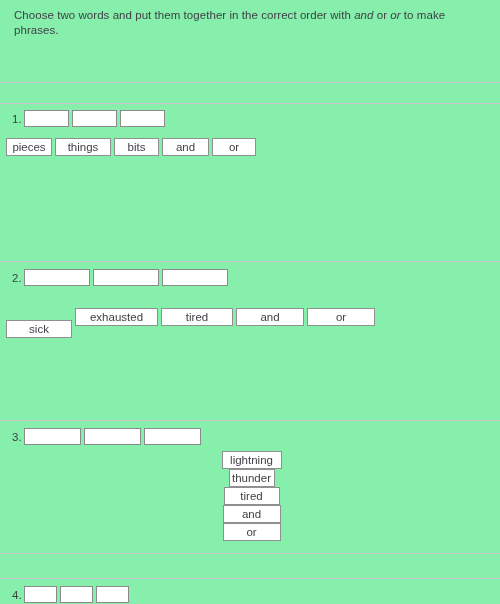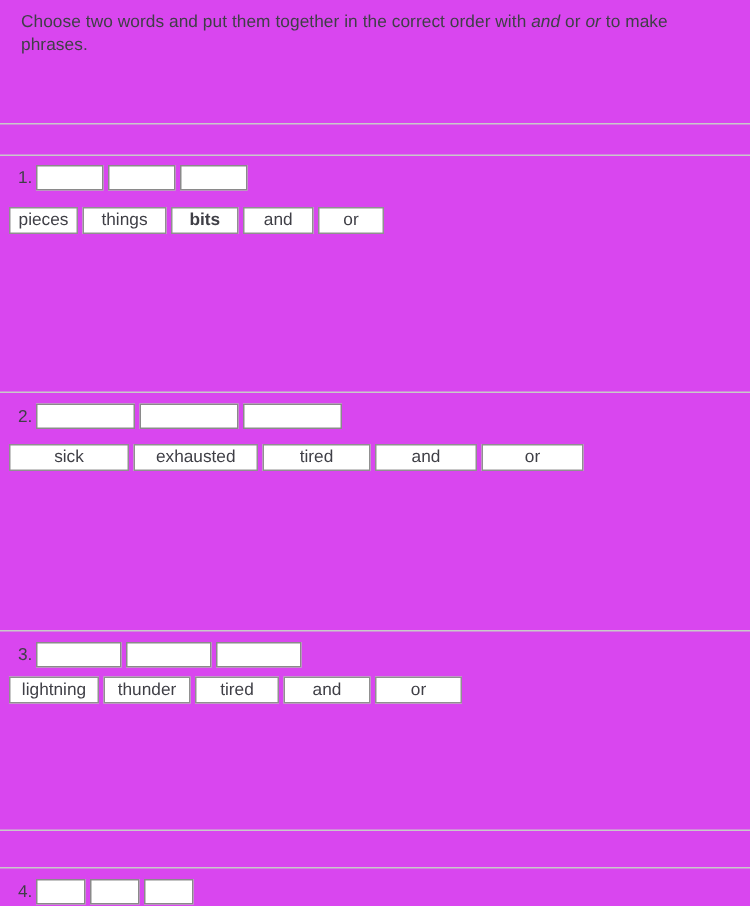--- a/index.html
+++ b/index.html
@@ -12,21 +12,21 @@
     height: 604px;
     overflow: hidden;
     font-family: "Liberation Sans", sans-serif;
     color: #3b3b3b;
     position: relative;
   }
   .sheet {
     width: 500px;
     height: 604px;
     position: relative;
-    background: #d946ef;
+    background: #86efac;
   }
   .instruction {
     font-size: 11.5px;
     line-height: 15px;
     color: #3f3f46;
     padding: 8px 14px 0 14px;
     letter-spacing: 0.05px;
   }
   .instruction em {
     font-style: italic;
@@ -106,50 +106,50 @@
       <div class="question" style="top: 110px;">
         <div class="answer-row">
           <span class="qnum">1.</span>
           <div class="drop-box" style="width: 45px;"></div>
           <div class="drop-box" style="width: 45px;"></div>
           <div class="drop-box" style="width: 45px;"></div>
         </div>
         <div class="chips-row" style="margin-top: 11px;">
           <div class="chip" style="width: 46px;">pieces</div>
           <div class="chip" style="width: 56px;">things</div>
-          <div class="chip" style="width: 45px; font-weight: bold;">bits</div>
+          <div class="chip" style="width: 45px;">bits</div>
           <div class="chip" style="width: 47px;">and</div>
           <div class="chip" style="width: 44px;">or</div>
         </div>
       </div>
       <div class="question" style="top: 269px;">
         <div class="answer-row">
           <span class="qnum">2.</span>
           <div class="drop-box" style="width: 66px;"></div>
           <div class="drop-box" style="width: 66px;"></div>
           <div class="drop-box" style="width: 66px;"></div>
         </div>
         <div class="chips-row" style="margin-top: 10px;">
-          <div class="chip" style="width: 80px;">sick</div>
+          <div class="chip" style="width: 66px; margin-top: 24px;">sick</div>
           <div class="chip" style="width: 83px;">exhausted</div>
           <div class="chip" style="width: 72px;">tired</div>
           <div class="chip" style="width: 68px;">and</div>
           <div class="chip" style="width: 68px;">or</div>
         </div>
       </div>
       <div class="question" style="top: 428px;">
         <div class="answer-row">
           <span class="qnum">3.</span>
           <div class="drop-box" style="width: 57px;"></div>
           <div class="drop-box" style="width: 57px;"></div>
           <div class="drop-box" style="width: 57px;"></div>
         </div>
-        <div class="chips-row" style="">
+        <div class="chips-row" style=" flex-direction: column;">
           <div class="chip" style="width: 60px;">lightning</div>
-          <div class="chip" style="width: 58px;">thunder</div>
+          <div class="chip" style="width: 46px;">thunder</div>
           <div class="chip" style="width: 56px;">tired</div>
           <div class="chip" style="width: 58px;">and</div>
           <div class="chip" style="width: 58px;">or</div>
         </div>
       </div>
       <div class="question" style="top: 586px;">
         <div class="answer-row">
           <span class="qnum">4.</span>
           <div class="drop-box" style="width: 33px;"></div>
           <div class="drop-box" style="width: 33px;"></div>

